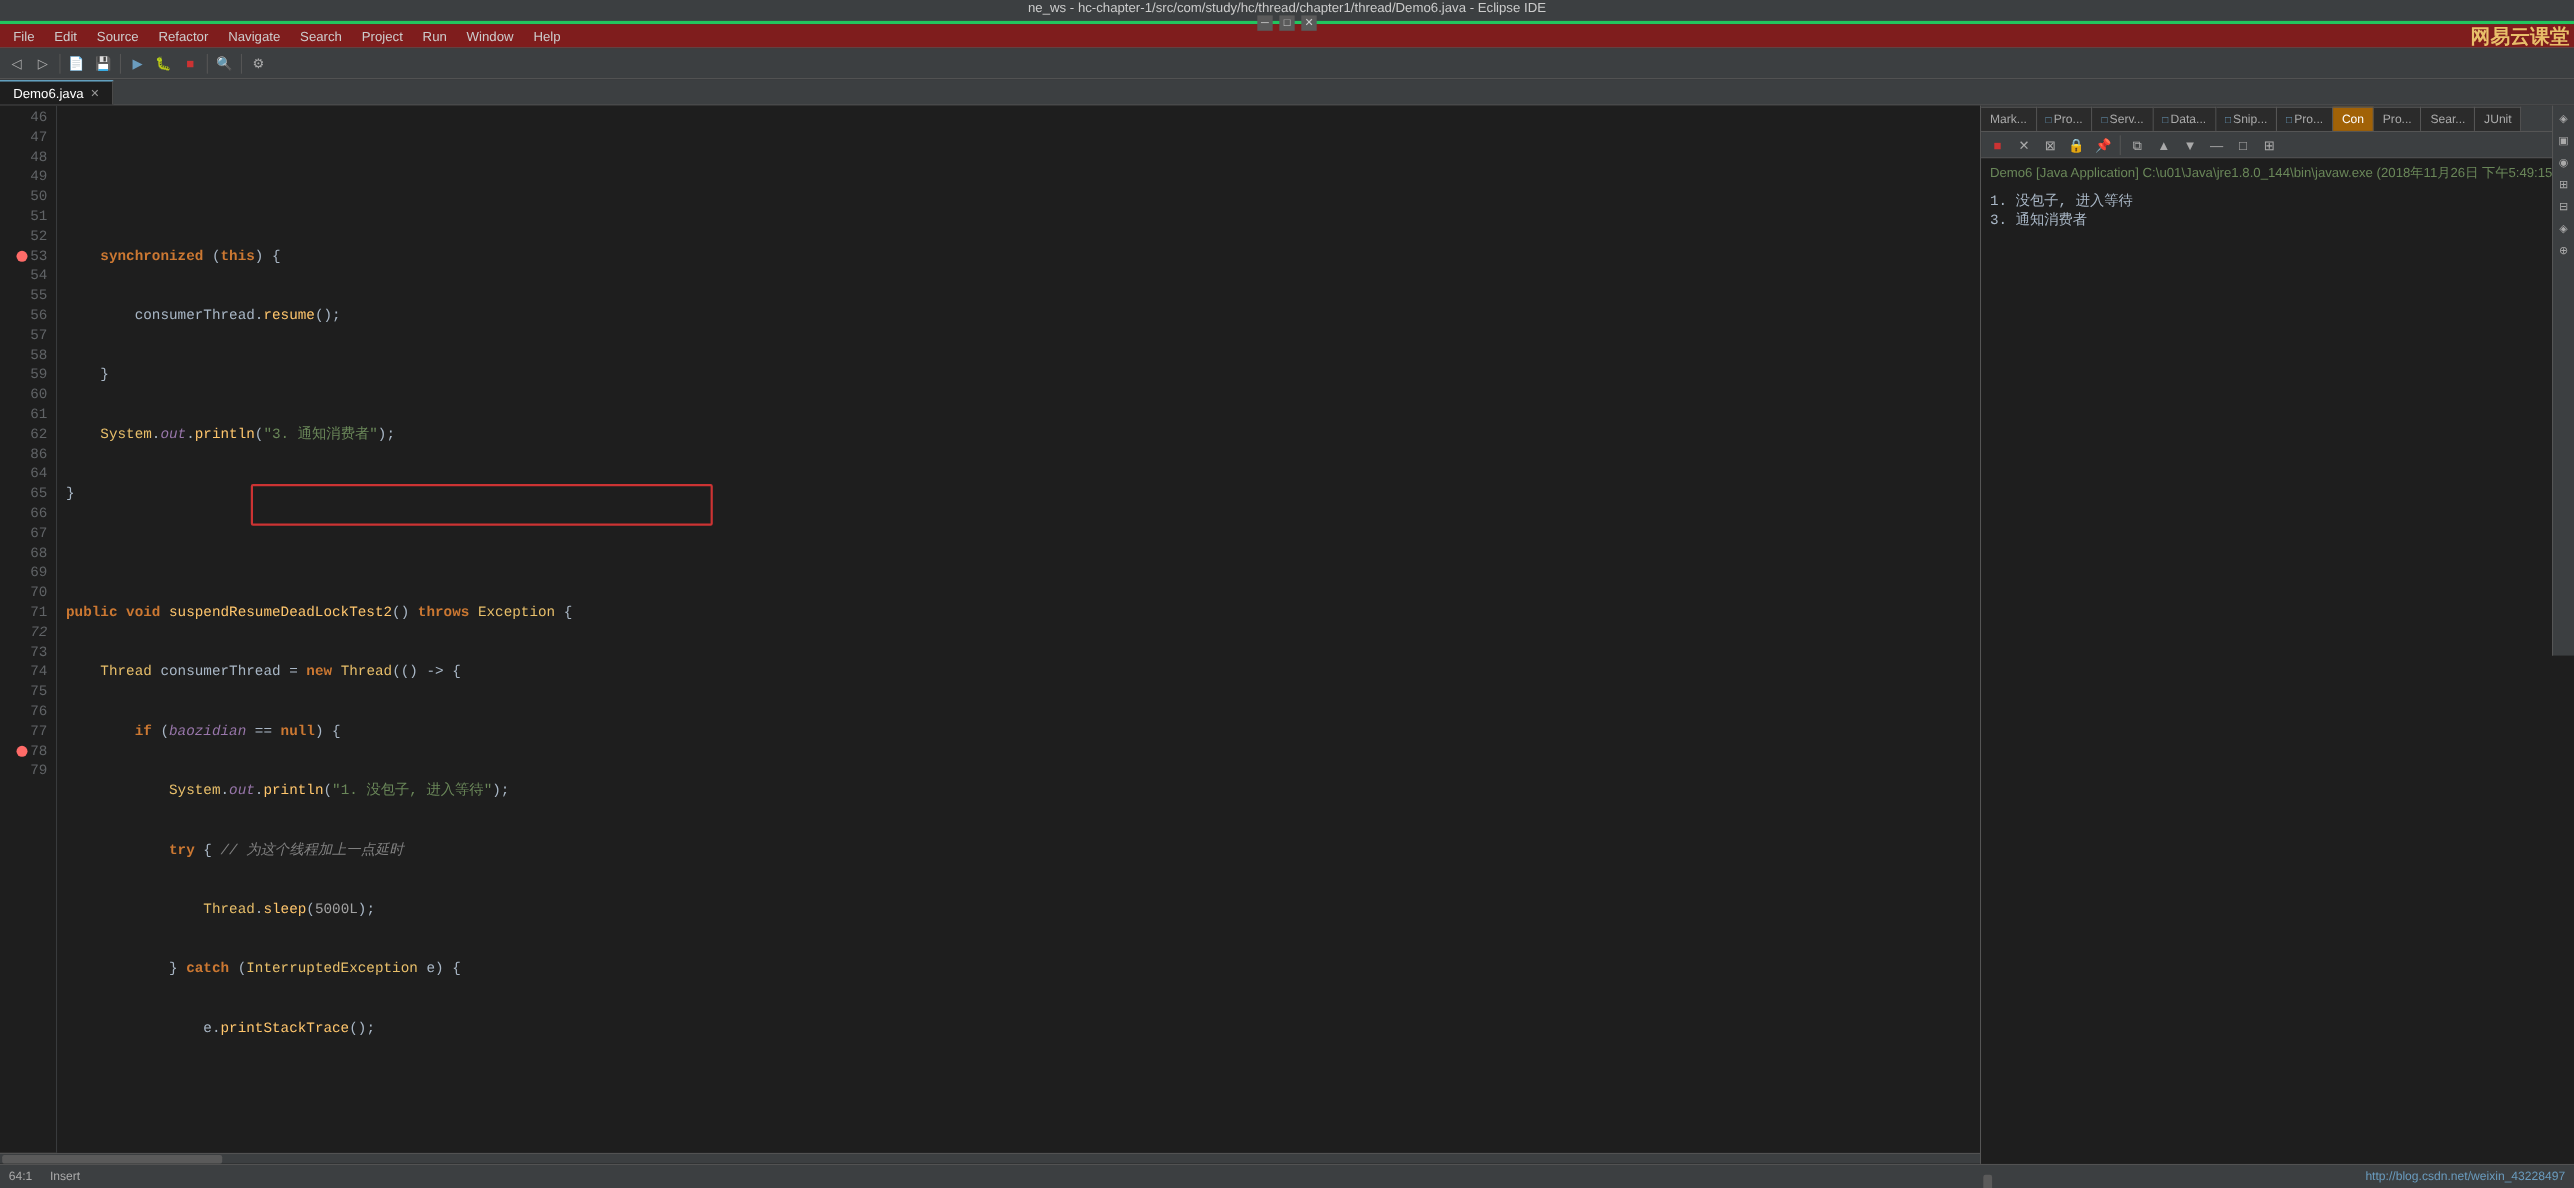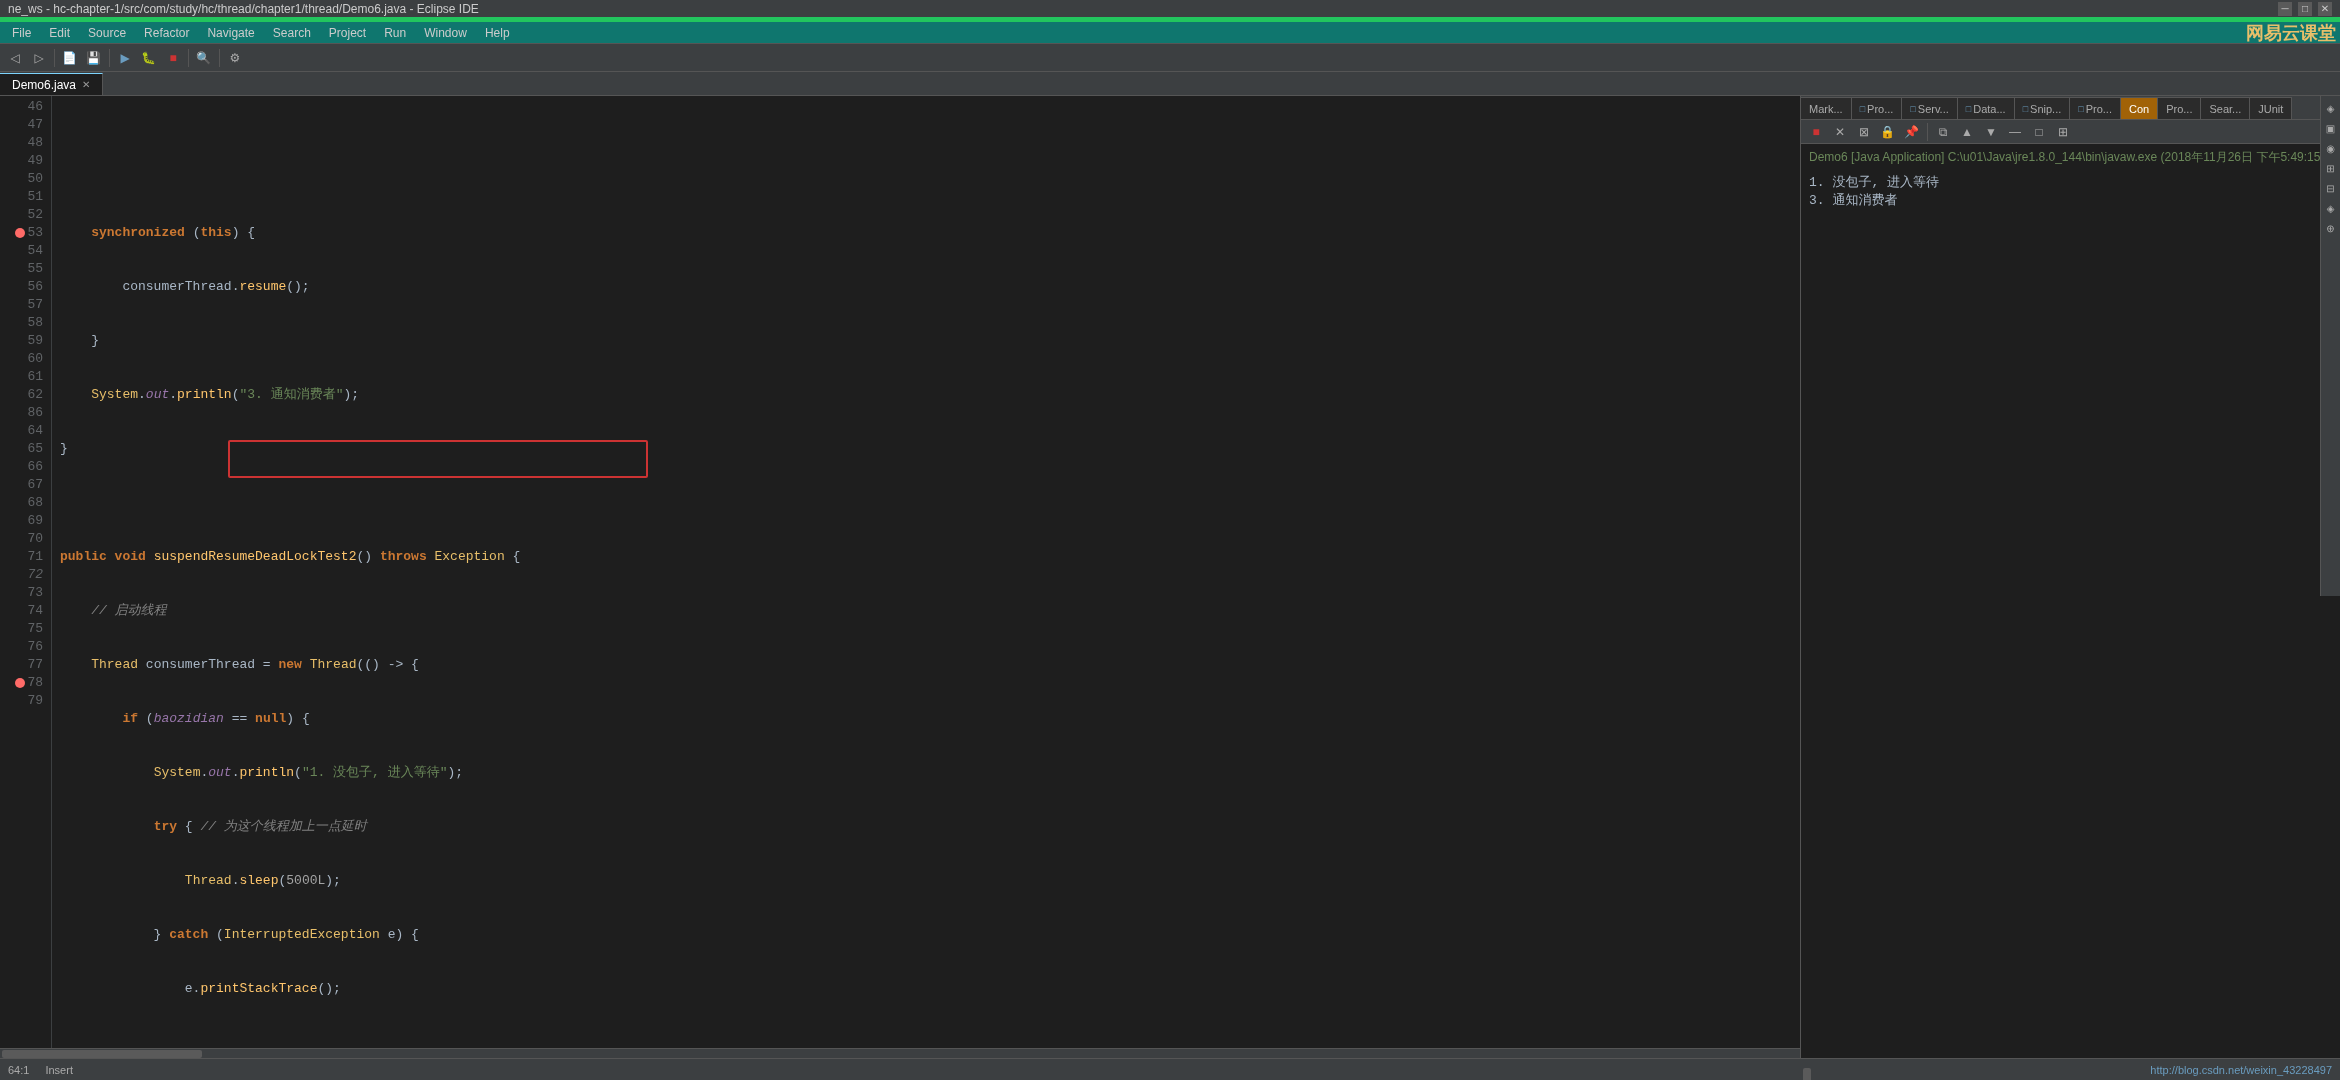--- a/index.html
+++ b/index.html
@@ -13,21 +13,22 @@
     }
 
     
     #title-bar {
       height: 22px;
       background: #3c3f41;
       display: flex;
       align-items: center;
       justify-content: space-between;
       padding: 0 8px;
-      border-bottom: 5px solid #22c55e;
+      border-bottom: 3px solid #22c55e;
+      flex-direction: column;
     }
     #title-text {
       color: #ccc;
       font-size: 12px;
       font-family: Arial, sans-serif;
     }
     #window-controls {
       display: flex;
       gap: 6px;
     }
@@ -38,21 +39,21 @@
       border: none;
       cursor: pointer;
       color: #ccc;
       font-size: 10px;
       display: flex; align-items: center; justify-content: center;
     }
 
     
     #menu-bar {
       height: 22px;
-      background: #0f766e;
+      background: #7f1d1d;
       display: flex;
       align-items: center;
       padding: 0 4px;
       border-bottom: 1px solid #555;
       gap: 2px;
     }
     .menu-item {
       color: #ccc;
       font-size: 12px;
       font-family: Arial, sans-serif;
@@ -506,21 +507,20 @@
           
           <div class="highlight-box" style="top: 306px; left: 168px; width: 420px; height: 38px;"></div>
 
           <div class="code-line"><span class="kw">    synchronized</span><span> (</span><span class="kw">this</span><span>) {</span></div>
           <div class="code-line"><span>        consumerThread.</span><span class="method">resume</span><span>();</span></div>
           <div class="code-line"><span>    }</span></div>
           <div class="code-line"><span>    </span><span class="cn">System</span><span>.</span><span class="var">out</span><span>.</span><span class="method">println</span><span>(</span><span class="str">"3. 通知消费者"</span><span>);</span></div>
           <div class="code-line"><span>}</span></div>
           <div class="code-line"></div>
           <div class="code-line"><span class="kw">public void </span><span class="method">suspendResumeDeadLockTest2</span><span>() </span><span class="kw">throws </span><span class="cn">Exception</span><span> {</span></div>
-          <div class="code-line"><span>    </span><span class="comment">// 启动线程</span></div>
           <div class="code-line"><span>    </span><span class="cn">Thread</span><span> consumerThread = </span><span class="kw">new </span><span class="cn">Thread</span><span>(() -&gt; {</span></div>
           <div class="code-line"><span>        </span><span class="kw">if </span><span>(</span><span class="var">baozidian</span><span> == </span><span class="kw">null</span><span>) {</span></div>
           <div class="code-line"><span>            </span><span class="cn">System</span><span>.</span><span class="var">out</span><span>.</span><span class="method">println</span><span>(</span><span class="str">"1. 没包子, 进入等待"</span><span>);</span></div>
           <div class="code-line"><span>            </span><span class="kw">try</span><span> { </span><span class="comment">// 为这个线程加上一点延时</span></div>
           <div class="code-line"><span>                </span><span class="cn">Thread</span><span>.</span><span class="method">sleep</span><span>(</span><span class="num">5000L</span><span>);</span></div>
           <div class="code-line"><span>            } </span><span class="kw">catch </span><span>(</span><span class="cn">InterruptedException</span><span> e) {</span></div>
           <div class="code-line"><span>                e.</span><span class="method">printStackTrace</span><span>();</span></div>
           
           
           

